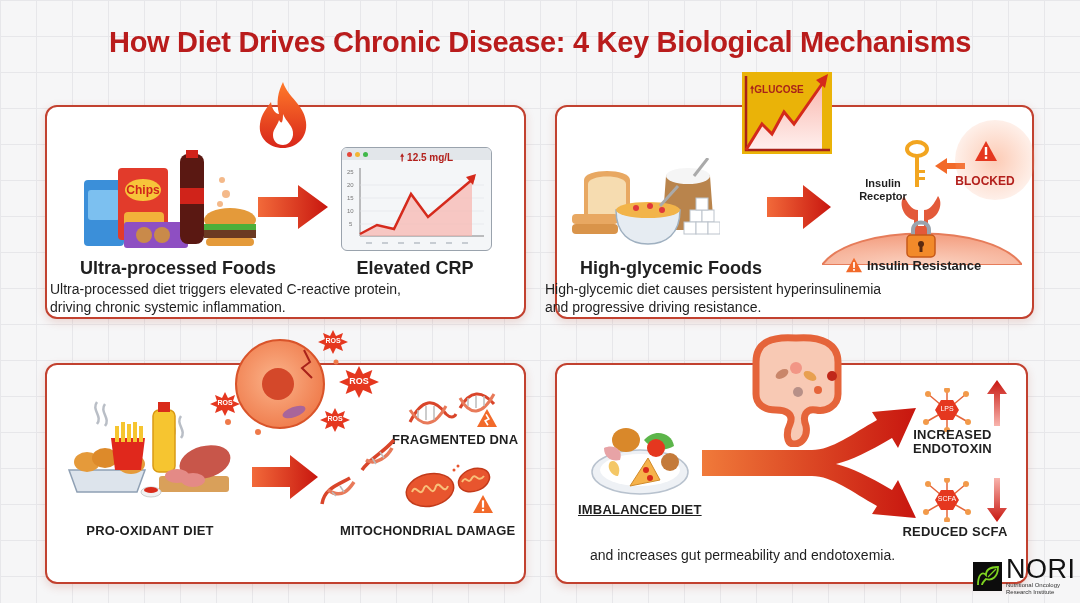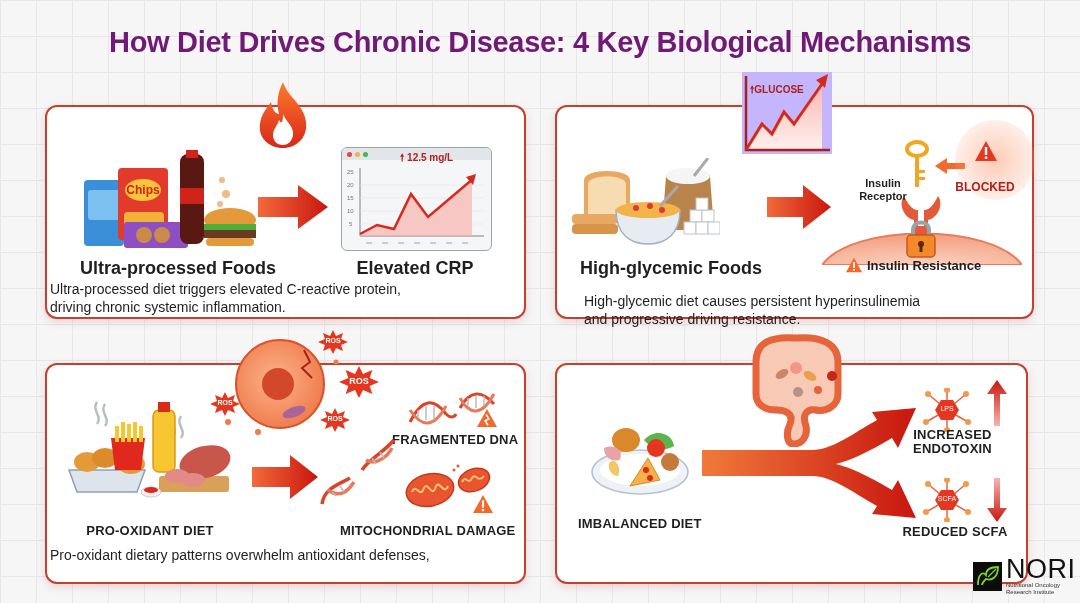--- a/index.html
+++ b/index.html
@@ -10,21 +10,21 @@
     background-image:
       linear-gradient(#e7e7ea 1px, transparent 1px),
       linear-gradient(90deg, #e7e7ea 1px, transparent 1px);
     background-size: 36px 36px;
     position: relative;
     color: #1f1f1f;
   }
   .title {
     position: absolute; left: 0; top: 26px; width: 1080px;
     text-align: center; font-weight: bold; font-size: 29px;
-    color: #701a75; letter-spacing: -0.3px;
+    color: #b91c1c; letter-spacing: -0.3px;
   }
   .card {
     position: absolute; background: #ffffff;
     border: 2px solid #c2412f; border-radius: 12px;
     box-shadow: 0 3px 10px rgba(180,60,40,0.18);
   }
   .abs { position: absolute; }
   .label { position: absolute; font-weight: bold; font-size: 18px; color: #1f1f1f; text-align: center; white-space: nowrap; }
   .label.caps { font-size: 13px; letter-spacing: 0.2px; }
   .desc { position: absolute; font-size: 14px; color: #1f1f1f; text-align: left; line-height: 18px; }
@@ -134,21 +134,21 @@
 
 <div class="label" style="left:80px; top:258px; width:160px;">Ultra-processed Foods</div>
 <div class="label" style="left:340px; top:258px; width:150px;">Elevated CRP</div>
 <div class="desc" style="left:50px; top:280px; width:470px;">
   <div>Ultra-processed diet triggers elevated C-reactive protein,</div>
   <div>driving chronic systemic inflammation.</div>
 </div>
 
 <div class="card" style="left:555px; top:105px; width:479px; height:214px;"></div>
 
-<div class="abs" style="left:742px; top:72px; width:90px; height:82px; background:#c4b5fd;">
+<div class="abs" style="left:742px; top:72px; width:90px; height:82px; background:#eab308;">
   <svg width="90" height="82" viewBox="0 0 90 82">
     <defs>
         <linearGradient id="gl" x1="0" y1="0" x2="0" y2="1">
           <stop offset="0" stop-color="#f9b7ae"></stop>
           <stop offset="1" stop-color="#fff0ee"></stop>
         </linearGradient>
       </defs>
     <path d="M4 78 L20 52 L30 62 L42 40 L52 52 L80 10 V78 Z" fill="url(#gl)"></path>
     <polyline points="4,4 4,78 88,78" fill="none" stroke="#a8221a" stroke-width="2.5"></polyline>
     <polyline points="4,78 20,52 30,62 42,40 52,52 80,12" fill="none" stroke="#d42a1b" stroke-width="3"></polyline>
@@ -231,36 +231,36 @@
     </svg>
 </div>
 <div class="abs" style="left:955px; top:120px; width:80px; height:80px; border-radius:50%; background:radial-gradient(circle, rgba(250,160,120,0.55), rgba(255,255,255,0));"></div>
 <div class="abs" style="left:974px; top:140px;">
   <svg width="24" height="22" viewBox="0 0 24 22">
       <path d="M12 1 L23 21 H1 Z" fill="#e5371f"></path>
       <rect x="10.8" y="7" width="2.4" height="8" fill="#fff"></rect>
       <rect x="10.8" y="16.5" width="2.4" height="2.4" fill="#fff"></rect>
     </svg>
 </div>
-<div class="label" style="left:950px; top:180px; width:70px; color:#b3201c; font-size:12px;">BLOCKED</div>
+<div class="label" style="left:950px; top:174px; width:70px; color:#b3201c; font-size:12px;">BLOCKED</div>
 <div class="label" style="left:838px; top:177px; width:60px; font-size:11px; line-height:13px;margin-left:15px;">
   <div>Insulin</div>
   <div>Receptor</div>
 </div>
 
 <div class="label" style="left:580px; top:258px; width:150px;">High-glycemic Foods</div>
 <div class="abs" style="left:845px; top:257px; display:flex; align-items:center; gap:4px;">
   <svg width="18" height="16" viewBox="0 0 24 22">
       <path d="M12 1 L23 21 H1 Z" fill="#f26a2a"></path>
       <rect x="10.8" y="7" width="2.4" height="8" fill="#fff"></rect>
       <rect x="10.8" y="16.5" width="2.4" height="2.4" fill="#fff"></rect>
     </svg>
   <span style="font-weight:bold; font-size:13px;">Insulin Resistance</span>
 </div>
-<div class="desc" style="left:584px; top:280px; width:470px;margin-top:12px;">
+<div class="desc" style="left:545px; top:280px; width:470px;">
   <div>High-glycemic diet causes persistent hyperinsulinemia</div>
   <div>and progressive driving resistance.</div>
 </div>
 
 <div class="card" style="left:45px; top:363px; width:481px; height:221px;"></div>
 
 <div class="abs" style="left:200px; top:332px;">
   <svg width="170" height="110" viewBox="0 0 170 110">
     <defs>
         <radialGradient id="cell" cx="0.45" cy="0.45" r="0.6">
@@ -398,21 +398,20 @@
   <svg width="22" height="20" viewBox="0 0 24 22">
       <path d="M12 1 L23 21 H1 Z" fill="#f26a2a"></path>
       <rect x="10.8" y="7" width="2.4" height="8" fill="#fff"></rect>
       <rect x="10.8" y="16.5" width="2.4" height="2.4" fill="#fff"></rect>
     </svg>
 </div>
 
 <div class="label caps" style="left:80px; top:523px; width:140px;text-align:center;">PRO-OXIDANT DIET</div>
 <div class="label caps" style="left:340px; top:523px; width:175px;">MITOCHONDRIAL DAMAGE</div>
 <div class="desc" style="left:50px; top:546px; width:470px;">
-  <div>Pro-oxidant dietary patterns overwhelm antioxidant defenses,</div>
 </div>
 
 <div class="card" style="left:555px; top:363px; width:473px; height:221px;"></div>
 
 <div class="abs" style="left:742px; top:332px;">
   <svg width="108" height="115" viewBox="0 0 108 115">
     <path d="M14 30 C14 10 30 4 54 6 C80 4 96 12 96 30 V62 C96 74 84 80 74 78 C64 76 60 84 64 94 C66 104 60 112 52 112 C44 112 44 100 48 92 C52 82 44 78 34 78 C22 78 14 72 14 62 Z" fill="#f8c9b4" stroke="#e5643a" stroke-width="7"></path>
     <ellipse cx="40" cy="42" rx="7" ry="4" fill="#c9866a" transform="rotate(-30 40 42)"></ellipse>
     <ellipse cx="68" cy="44" rx="7" ry="4" fill="#e8a050" transform="rotate(30 68 44)"></ellipse>
     <circle cx="56" cy="60" r="5" fill="#b79088"></circle>
@@ -516,22 +515,23 @@
         <linearGradient id="da" x1="0" y1="0" x2="0" y2="1">
           <stop offset="0" stop-color="#f8b4ad"></stop>
           <stop offset="1" stop-color="#c8160f"></stop>
         </linearGradient>
       </defs>
       <path d="M7 0 H13 V30 H20 L10 44 L0 30 H7 Z" fill="url(#da)"></path>
     </svg>
 </div>
 <div class="label caps" style="left:900px; top:524px; width:110px;">REDUCED SCFA</div>
 
-<div class="label caps" style="left:578px; top:516px; width:120px;">IMBALANCED DIET</div>
+<div class="label caps" style="left:578px; top:502px; width:120px;text-decoration:underline;">IMBALANCED DIET</div>
 <div class="desc" style="left:590px; top:546px; width:400px;">
+  <div>and increases gut permeability and endotoxemia.</div>
 </div>
 
 <div class="logo">
   <div class="logo-box">
     <svg width="24" height="22" viewBox="0 0 24 22">
       <path d="M2 20 C2 10 6 6 10 10 C10 4 16 2 22 2 C22 12 16 16 10 14 C8 16 6 18 6 20" fill="none" stroke="#7ed321" stroke-width="1.8"></path>
       <path d="M12 12 L20 4" stroke="#7ed321" stroke-width="1.2"></path>
     </svg>
   </div>
   <div class="logo-text">

